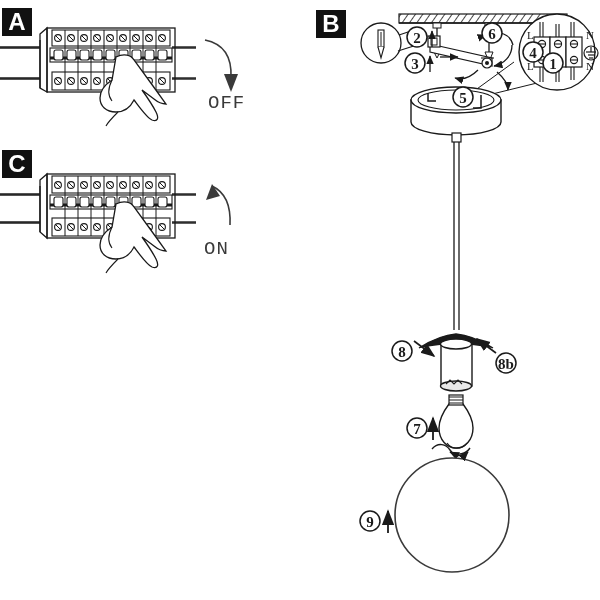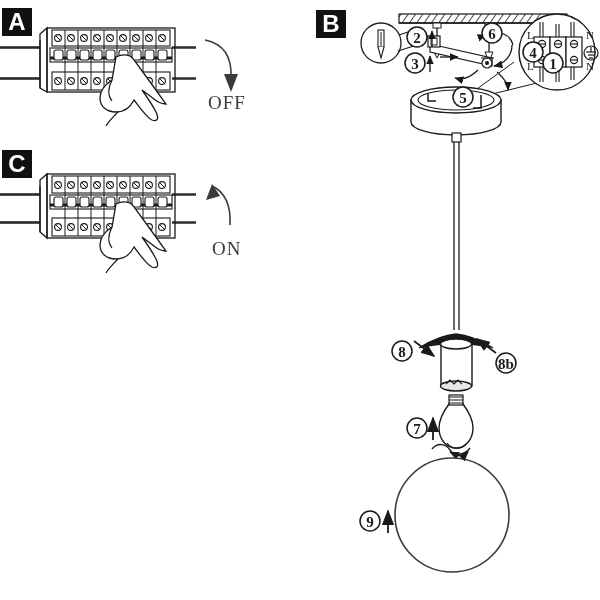--- a/index.html
+++ b/index.html
@@ -12,25 +12,25 @@
   .panel-label{
     position:absolute;background:#111;color:#fff;
     font-family:"Liberation Sans", sans-serif;
     font-weight:bold;display:flex;align-items:center;justify-content:center;
     line-height:1;
   }
   #label-a{left:2px;top:8px;width:30px;height:28px;font-size:24px;}
   #label-c{left:2px;top:150px;width:30px;height:28px;font-size:24px;}
   #label-b{left:316px;top:10px;width:30px;height:28px;font-size:24px;}
   .word{
-    position:absolute;font-family:Liberation Serif, serif;
+    position:absolute;font-family:Liberation Mono, monospace;
     font-size:19px;color:#3a3a3a;letter-spacing:1px;
   }
   #word-off{left:208px;top:92px;}
-  #word-on{left:212px;top:238px;}
+  #word-on{left:204px;top:238px;}
   svg{position:absolute;left:0;top:0;}
   text{font-family:"Liberation Serif", serif;}
 </style>
 </head>
 <body>
 
 <div class="panel-label" id="label-a">A</div>
 <div class="panel-label" id="label-c">C</div>
 <div class="panel-label" id="label-b">B</div>
 

